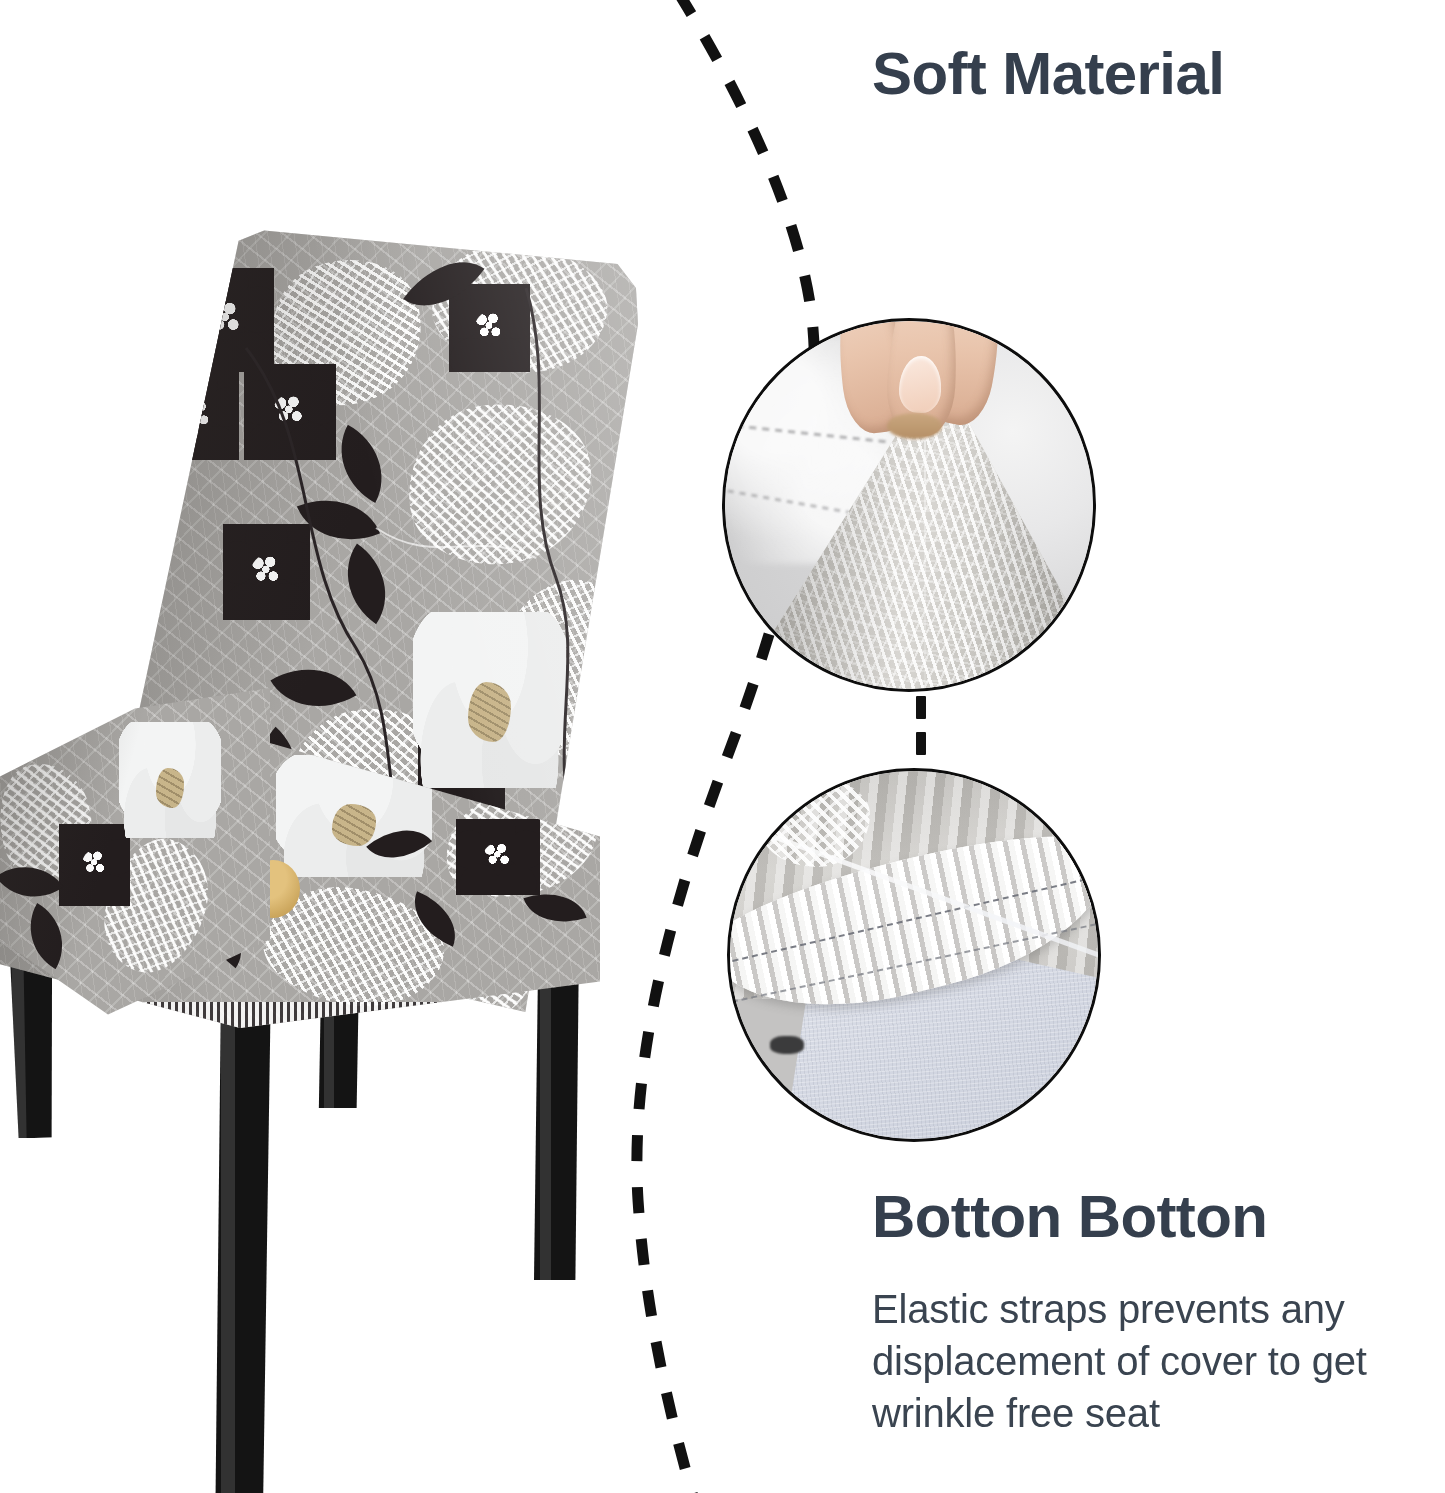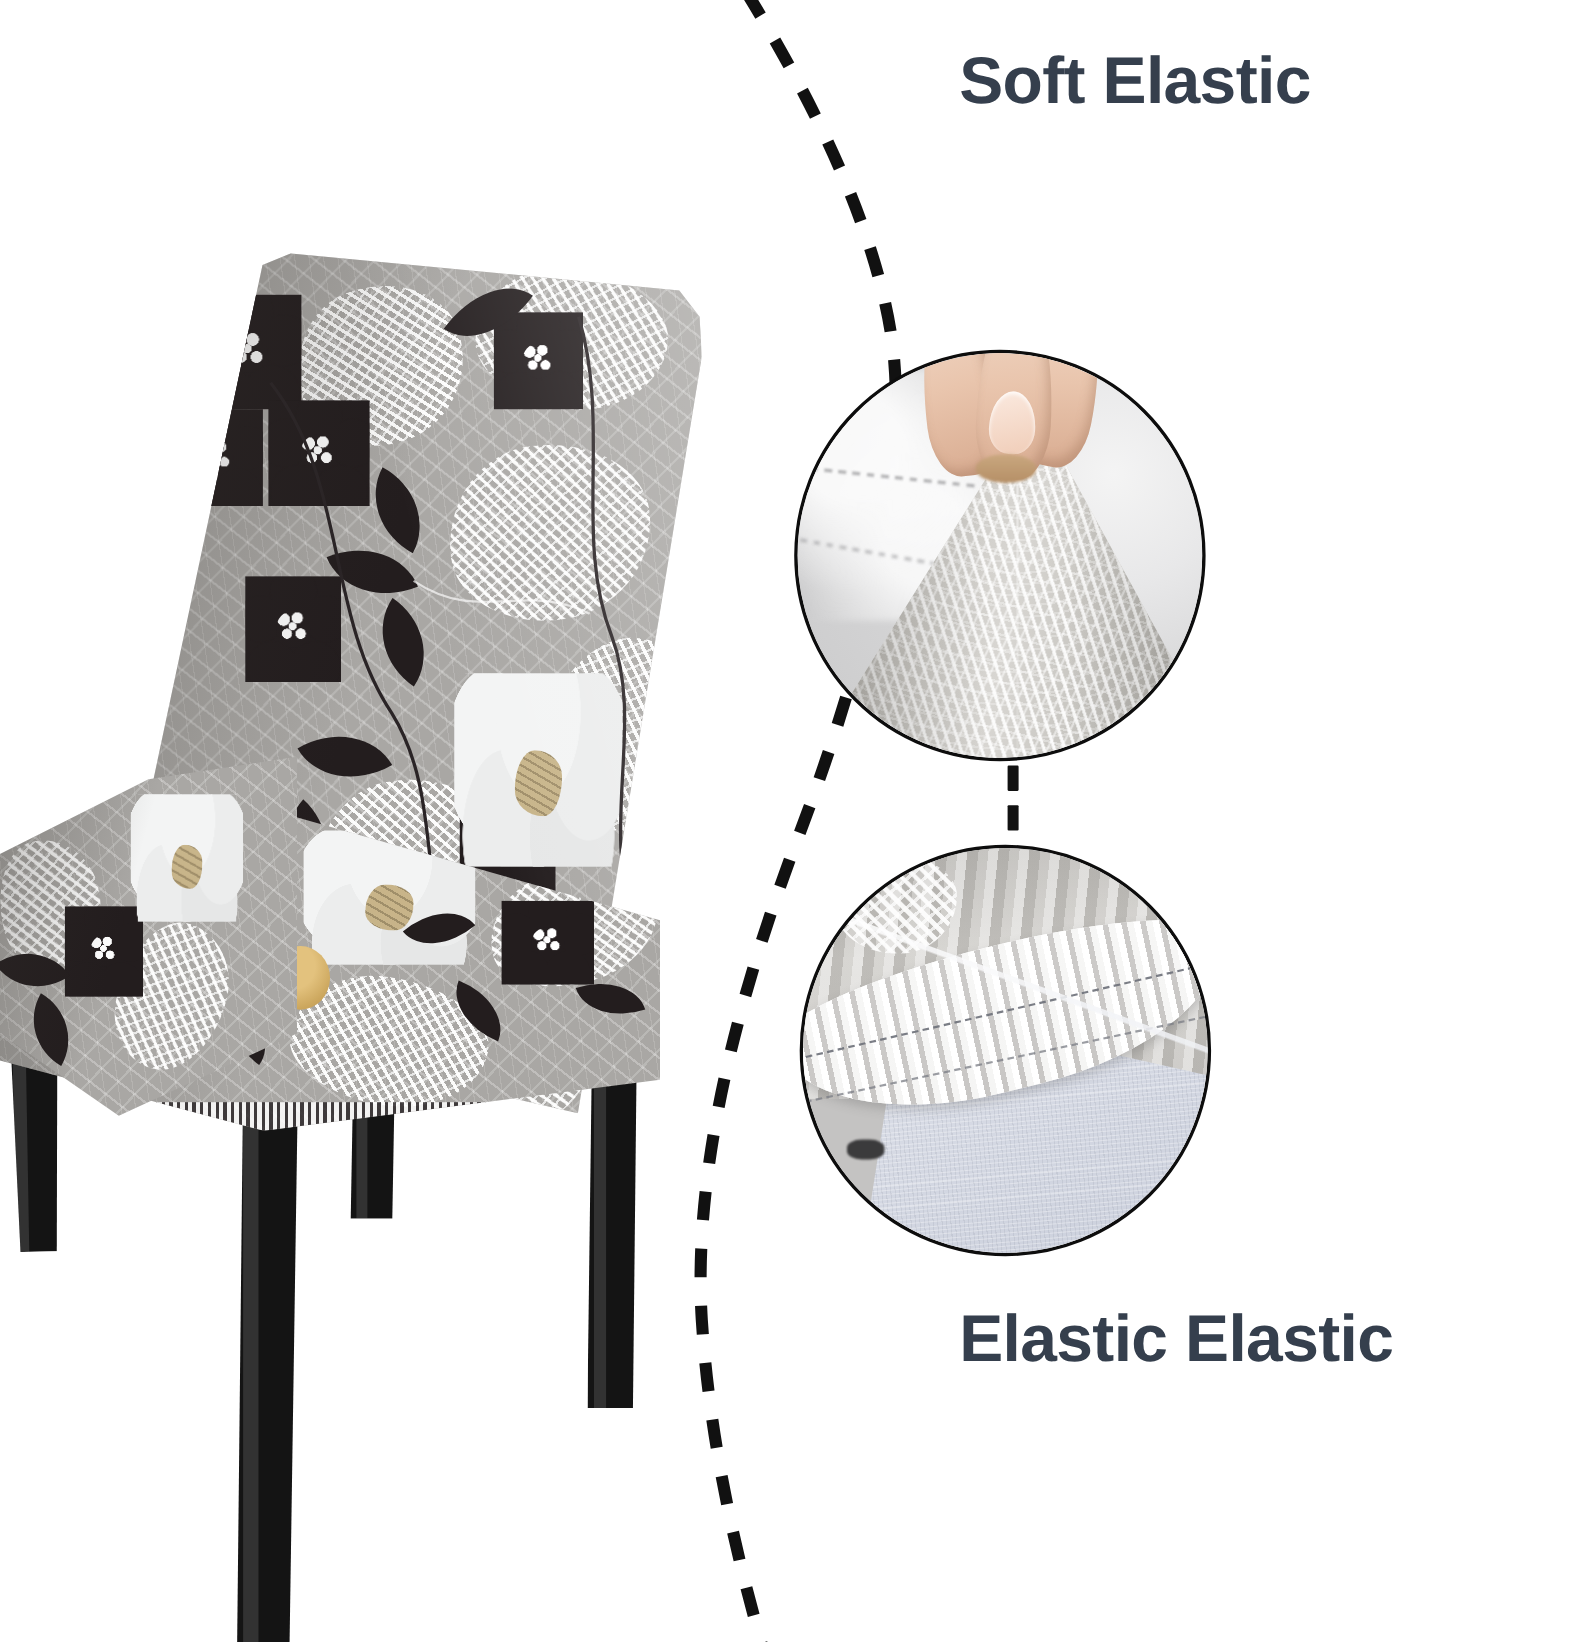--- a/index.html
+++ b/index.html
@@ -330,21 +330,21 @@
 <div class="stage">
 
   <svg class="divider-svg" viewBox="0 0 1445 1493" preserveAspectRatio="none" aria-hidden="true">
     <path d="M 678 -8 C 742 96, 800 216, 812 318
              C 826 452, 782 612, 726 760
              C 666 918, 630 1070, 638 1200
              C 645 1308, 668 1410, 694 1500" fill="none" stroke="#111111" stroke-width="11" stroke-linecap="butt" stroke-dasharray="26 26"></path>
   </svg>
 
   <div class="feature-block" id="feature-top">
-    <h1 class="feature-title">Soft Elastic</h1>
+    <h1 class="feature-title">Soft Material</h1>
   </div>
 
   <div class="detail-circle" id="detail-top">
     <div class="circ-inner">
       <div class="tc-bg"></div>
       <div class="tc-blur-floral"></div>
       <div class="tc-vine"></div>
       <div class="tc-vine2"></div>
 
       <div class="tc-cone">
@@ -386,21 +386,22 @@
         <div class="bc-ruche"></div>
       </div>
       <div class="bc-stitch"></div>
       <div class="bc-stitch2"></div>
       <div class="bc-hemedge"></div>
       <div class="bc-dark"></div>
     </div>
   </div>
 
   <div class="feature-block" id="feature-bottom">
-    <h1 class="feature-title">Elastic Elastic</h1>
+    <h1 class="feature-title">Botton Botton</h1>
+    <p class="feature-desc">Elastic straps prevents any displacement of cover to get wrinkle free seat</p>
   </div>
 
   <div id="chair">
 
     <div class="leg" id="leg-br">
       <div class="leg-shine"></div>
     </div>
     <div class="leg" id="leg-mid">
       <div class="leg-shine"></div>
     </div>

